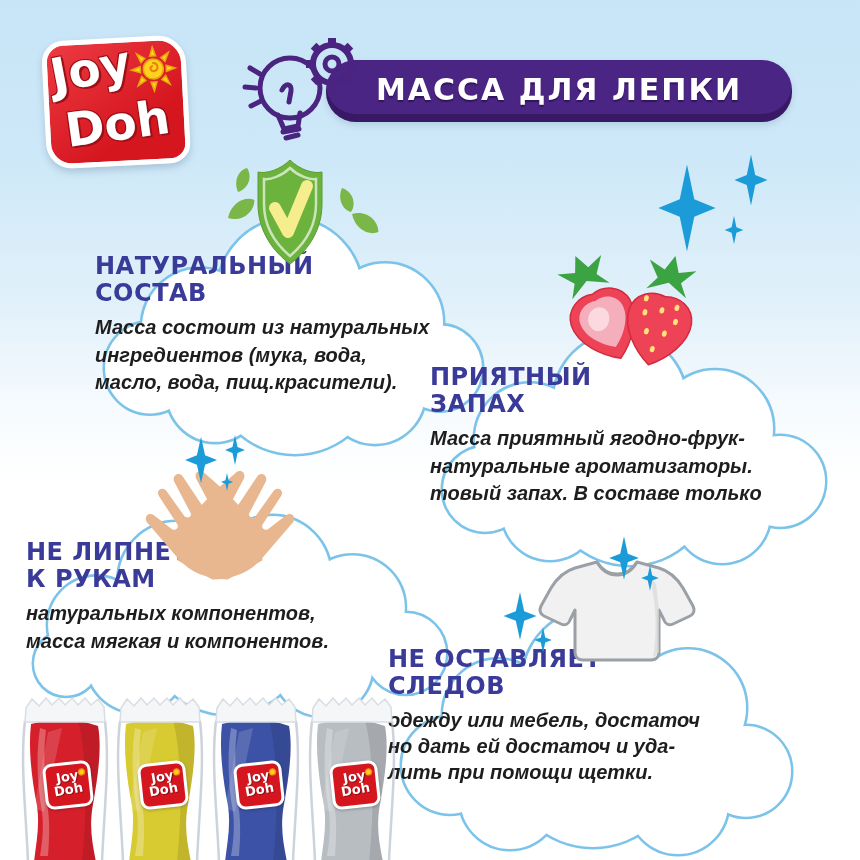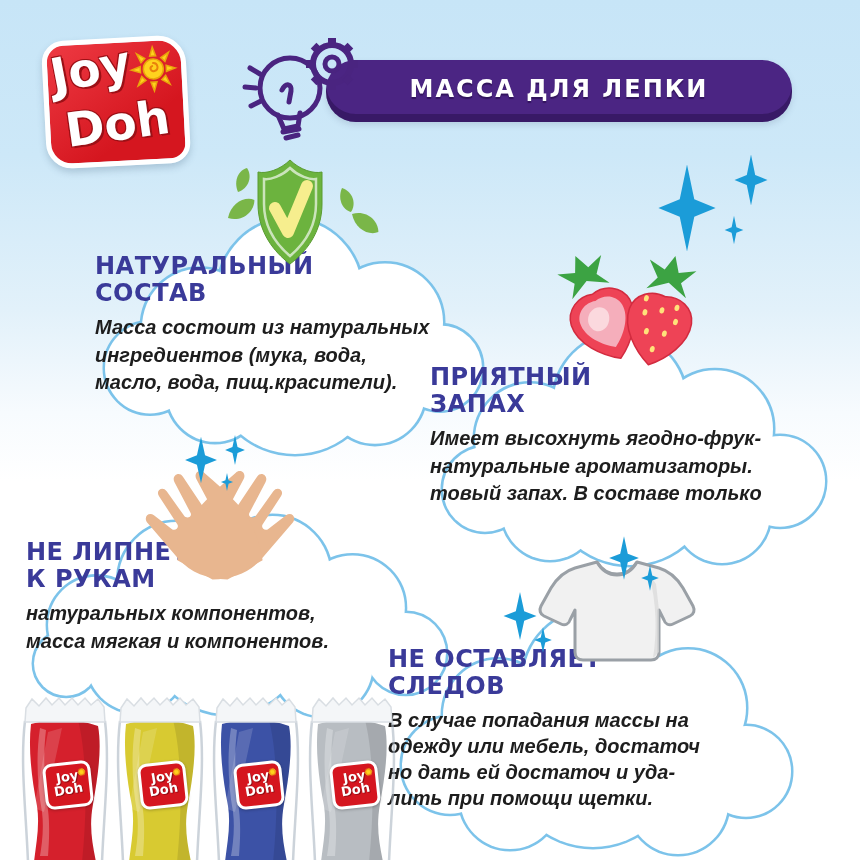--- a/index.html
+++ b/index.html
@@ -22,21 +22,21 @@
   .logo-doh{position:absolute;left:20px;top:58px;font-size:47px;font-weight:bold;color:#fff;
     font-family:"DejaVu Sans",sans-serif;transform:rotate(-5deg);
     text-shadow:2px 2px 0 #9c1016,-1px -1px 0 #9c1016,1px -1px 0 #9c1016,-1px 1px 0 #9c1016;}
   .logo-sun{position:absolute;left:88px;top:10px;}
 
   
   .banner{left:326px;top:60px;width:466px;height:62px;border-radius:30px;
     background:#4b2583;z-index:2;
     box-shadow:inset 0 -8px 0 rgba(26,8,54,.38),0 3px 6px rgba(70,90,120,.18);
     display:flex;align-items:center;justify-content:center;}
-  .banner-title{font-family:"DejaVu Sans",sans-serif;font-weight:bold;font-size:24px;
+  .banner-title{font-family:"DejaVu Sans",sans-serif;font-weight:bold;font-size:30px;
     color:#fff;letter-spacing:2px;text-shadow:0 2px 1px rgba(30,8,60,.55);padding-bottom:4px;}
   .bulb-wrap{left:236px;top:30px;z-index:3;}
 
   
   .cloud{z-index:2;}
   .cloud-svg{position:absolute;inset:0;width:100%;height:100%;}
   .cloud-stroke{stroke:#7cc3ea;stroke-width:5px;fill:#fff;}
   .cloud-fill{fill:#fff;stroke:none;}
   .card-content{position:absolute;inset:0;z-index:4;text-align:left;}
   .card-title{font-family:"DejaVu Sans",sans-serif;font-weight:bold;font-size:24px;
@@ -219,21 +219,21 @@
         </defs>
       <use href="#c2" class="cloud-stroke"></use>
       <use href="#c2" class="cloud-fill"></use>
     </svg>
     <div class="card-content" style="padding-top:36px;">
       <div class="card-title">
         <div>ПРИЯТНЫЙ</div>
         <div>ЗАПАХ</div>
       </div>
       <div class="card-body">
-        <div>Имеет высохнуть ягодно-фрук-</div>
+        <div>Масса приятный ягодно-фрук-</div>
         <div>натуральные ароматизаторы.</div>
         <div>товый запах. В составе только</div>
       </div>
     </div>
   </div>
 
   <div class="abs icon-wrap" style="left:133px;top:436px;">
     <svg width="175" height="132" viewBox="0 0 175 132">
       <g fill="#e8b68f">
         <g transform="translate(88,12) rotate(26)">
@@ -313,21 +313,20 @@
         </defs>
       <use href="#c4" class="cloud-stroke"></use>
       <use href="#c4" class="cloud-fill"></use>
     </svg>
     <div class="card-content" style="padding-top:54px;">
       <div class="card-title">
         <div>НЕ ОСТАВЛЯЕТ</div>
         <div>СЛЕДОВ</div>
       </div>
       <div class="card-body" style="line-height:26px;">
-        <div>В случае попадания массы на</div>
         <div>одежду или мебель, достаточ</div>
         <div>но дать ей достаточ и уда-</div>
         <div>лить при помощи щетки.</div>
       </div>
     </div>
   </div>
 
   <div class="abs stick" style="left:18px;">
     <svg width="94" height="170" viewBox="0 0 94 170">
       <path d="M7,29 C2,70 8,120 10,170" fill="none" stroke="rgba(170,182,194,0.6)" stroke-width="2.5"></path>

